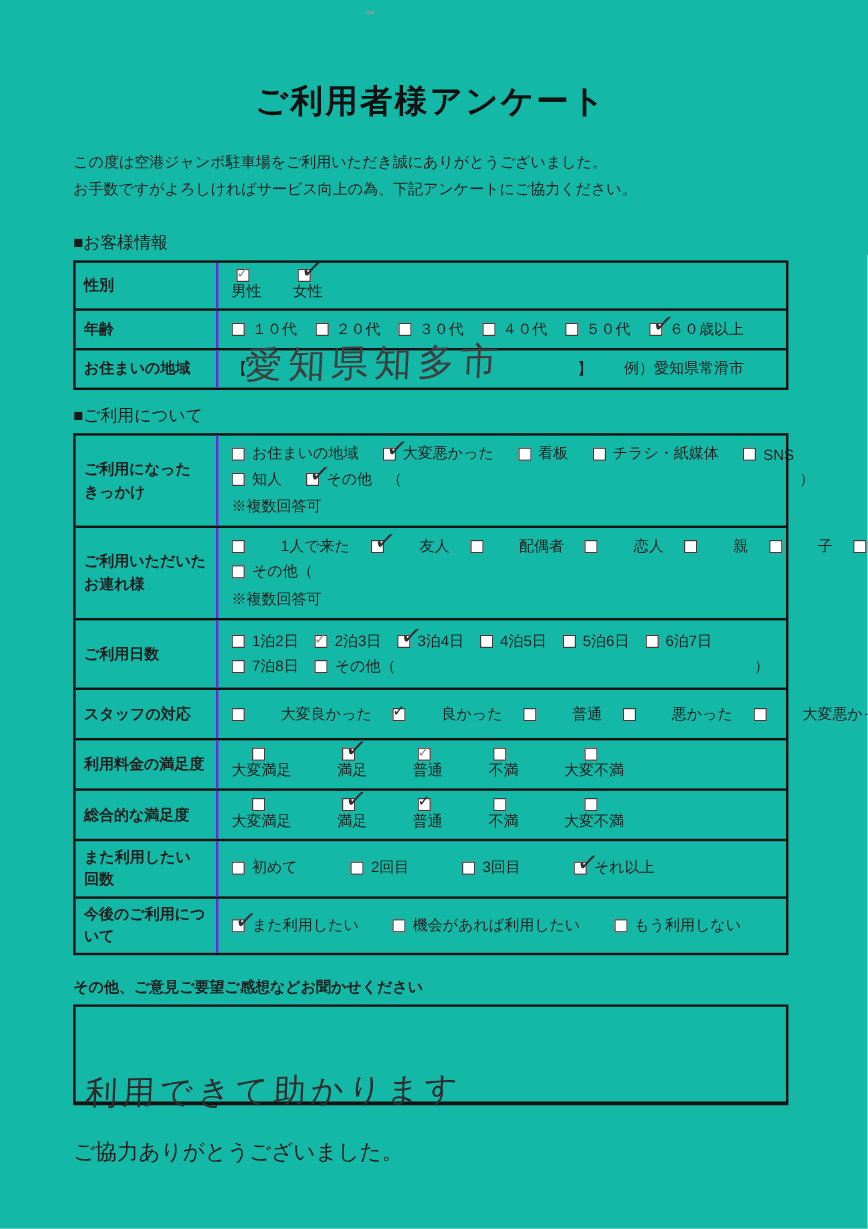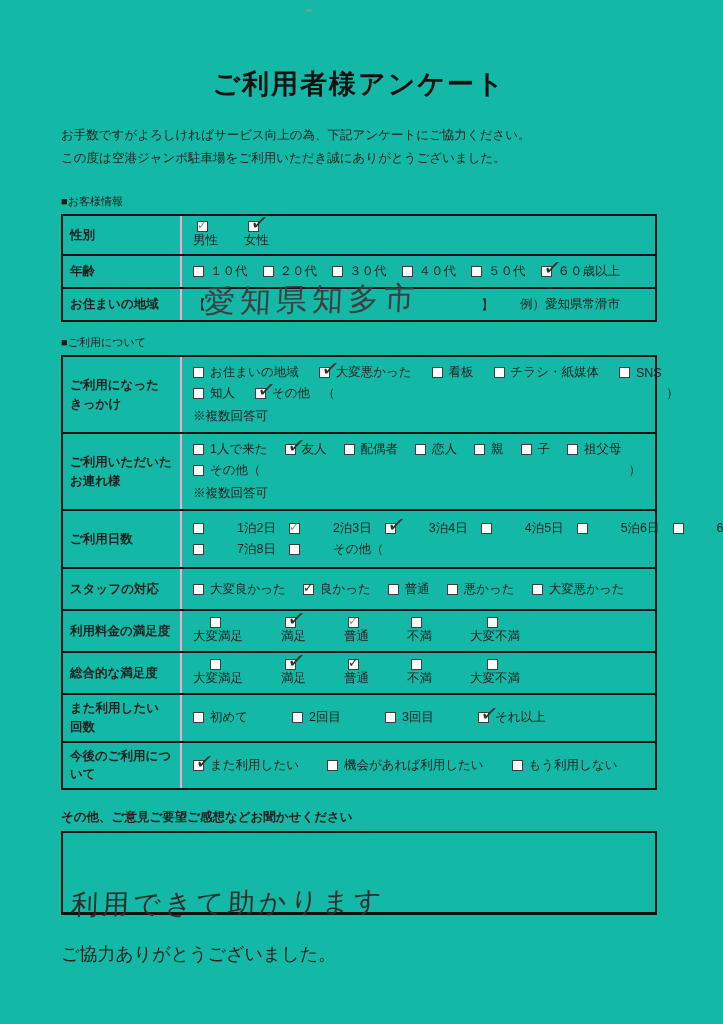--- a/index.html
+++ b/index.html
@@ -8,40 +8,40 @@
     position:relative; width:723px; height:1024px; margin:0 auto;
     background:#14b8a6; overflow:hidden;
     font-family:Liberation Sans, sans-serif;
     color:#1f1f1f;
   }
   .content { position:absolute; left:61px; top:0; width:596px; }
   .speck { position:absolute; left:305px; top:9px; width:7px; height:3px; background:#9a9a9a; opacity:.55; border-radius:2px; }
 
   .title { margin-top:66px; text-align:center; font-size:27px; font-weight:bold; letter-spacing:2px; color:#111; }
   .intro { margin-top:22px; font-size:12.5px; line-height:1.8; color:#222; }
-  .sec-heading { margin-top:25px; font-size:11px; color:#1a1a1a; }
+  .sec-heading { margin-top:25px; font-size:14px; color:#1a1a1a; }
   .sec-heading.second { margin-top:13px; }
 
   .tbl { margin-top:5px; border:2px solid #121212; }
   .trow { display:flex; border-top:2px solid #121212; }
   .trow:first-child { border-top:none; }
   .rlabel {
-    width:119px; flex:none; border-right:2px solid #f9a8d4;
+    width:119px; flex:none; border-right:2px solid #6d28d9;
     padding:4px 7px; display:flex; align-items:center;
     font-size:12.5px; font-weight:bold; white-space:pre-line; line-height:1.5;
   }
   .rbody { flex:1; padding:5px 11px; display:flex; flex-direction:column; justify-content:center; position:relative; }
   .optline { display:flex; align-items:center; min-height:21px; }
   .opt { display:inline-flex; align-items:center; font-size:12.5px; white-space:nowrap; }
 
   .g26 .opt { margin-right:26px;flex-direction:column; }
   .g16 .opt { margin-right:15px; }
   .g20 .opt { margin-right:20px; }
-  .g18 .opt { margin-right:17px; }
-  .g14 .opt { margin-right:13px;gap:27px; }
+  .g18 .opt { margin-right:17px;gap:24px; }
+  .g14 .opt { margin-right:13px; }
   .g38 .opt { margin-right:38px;flex-direction:column; }
   .g44 .opt { margin-right:44px; }
   .g28 .opt { margin-right:28px; }
 
   .cb {
     position:relative; display:inline-block; width:11px; height:11px; flex:none;
     border:1.5px solid #3d3d3d; background:#fff; margin-right:6px;
   }
   .cb::after { font-family:"DejaVu Sans",sans-serif; }
   .cb[data-checked="light"]::after { content:"✓"; position:absolute; left:-1px; top:-4px; font-size:12px; color:#8d8d8d; }
@@ -77,22 +77,22 @@
 </head>
 <body>
 
 <div class="page">
   <div class="speck"></div>
   <div class="content">
 
     <div class="title">ご利用者様アンケート</div>
 
     <div class="intro">
+      <div>この度は空港ジャンボ駐車場をご利用いただき誠にありがとうございました。</div>
       <div>お手数ですがよろしければサービス向上の為、下記アンケートにご協力ください。</div>
-      <div>この度は空港ジャンボ駐車場をご利用いただき誠にありがとうございました。</div>
     </div>
 
     <div class="sec-heading">■お客様情報</div>
 
     <div class="tbl">
 
       <div class="trow" style="min-height:33px">
         <div class="rlabel">性別</div>
         <div class="rbody">
           <div class="optline g26">

